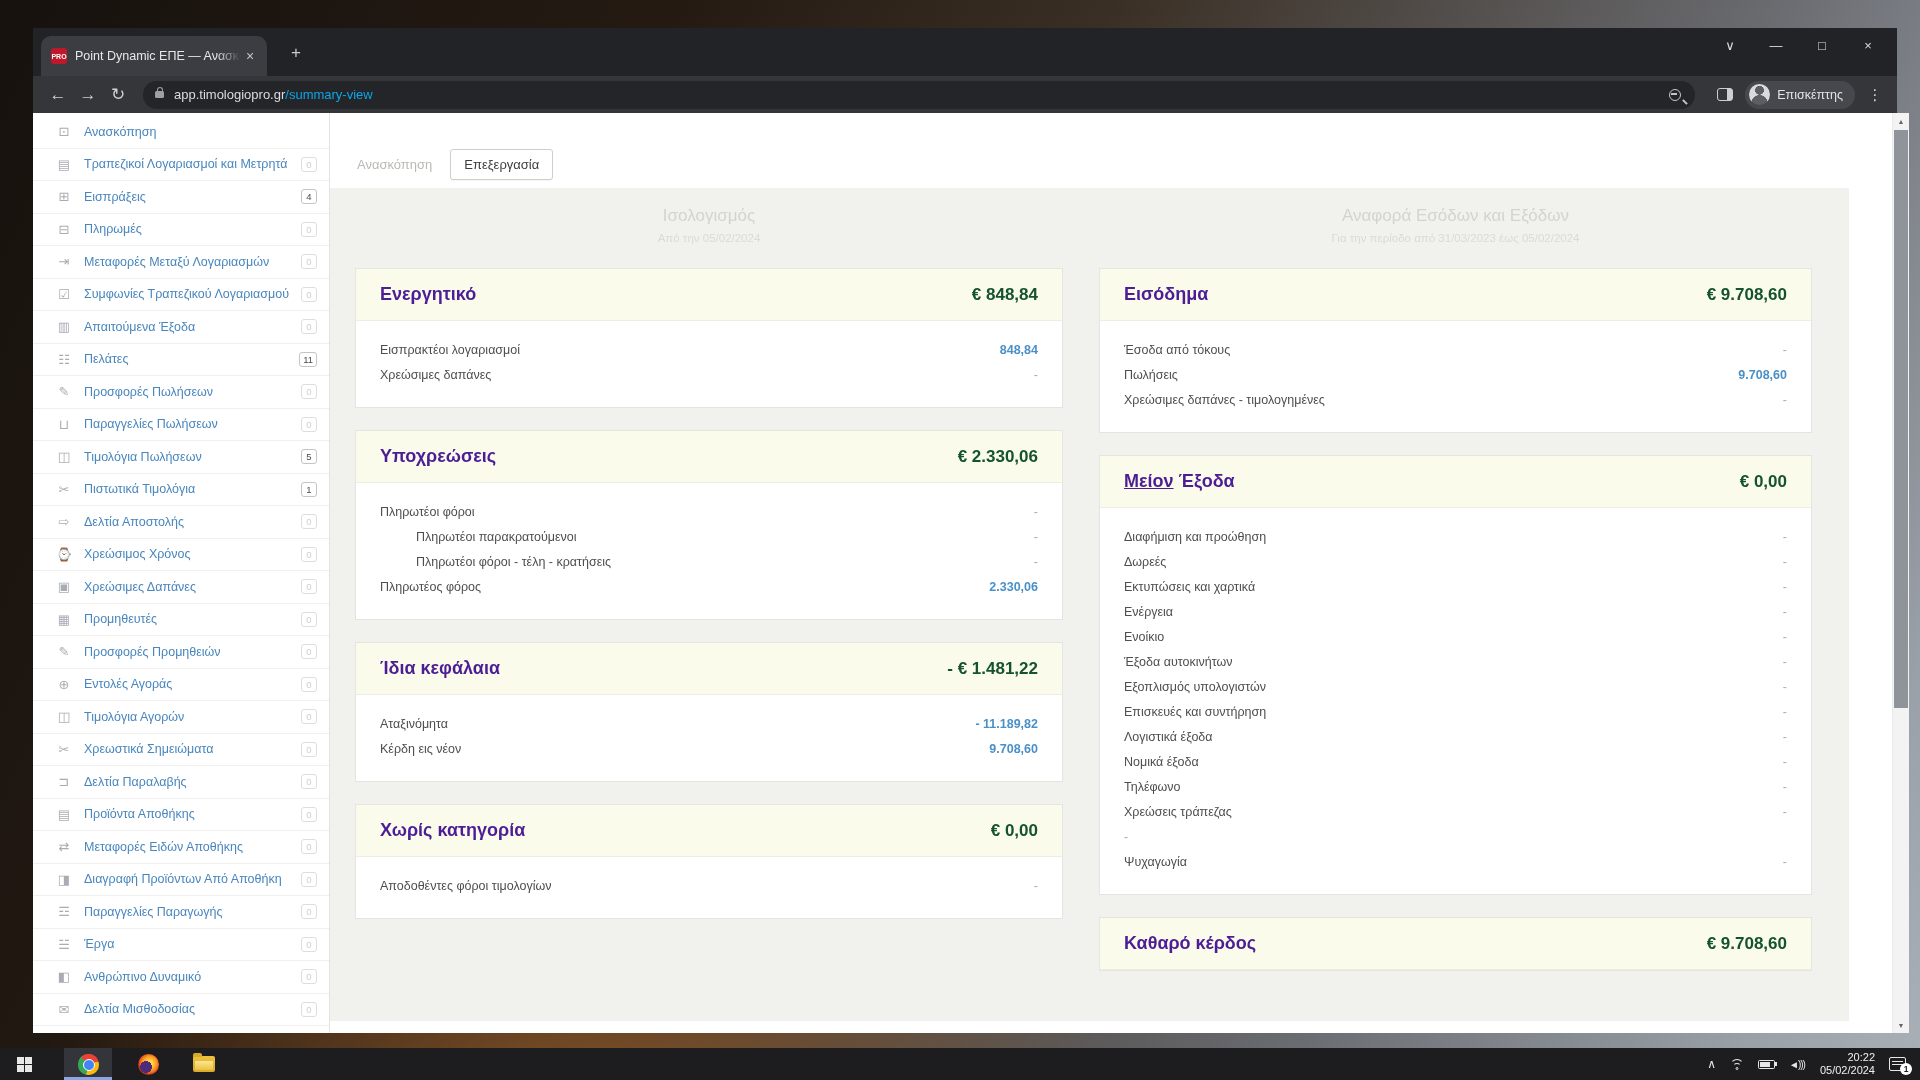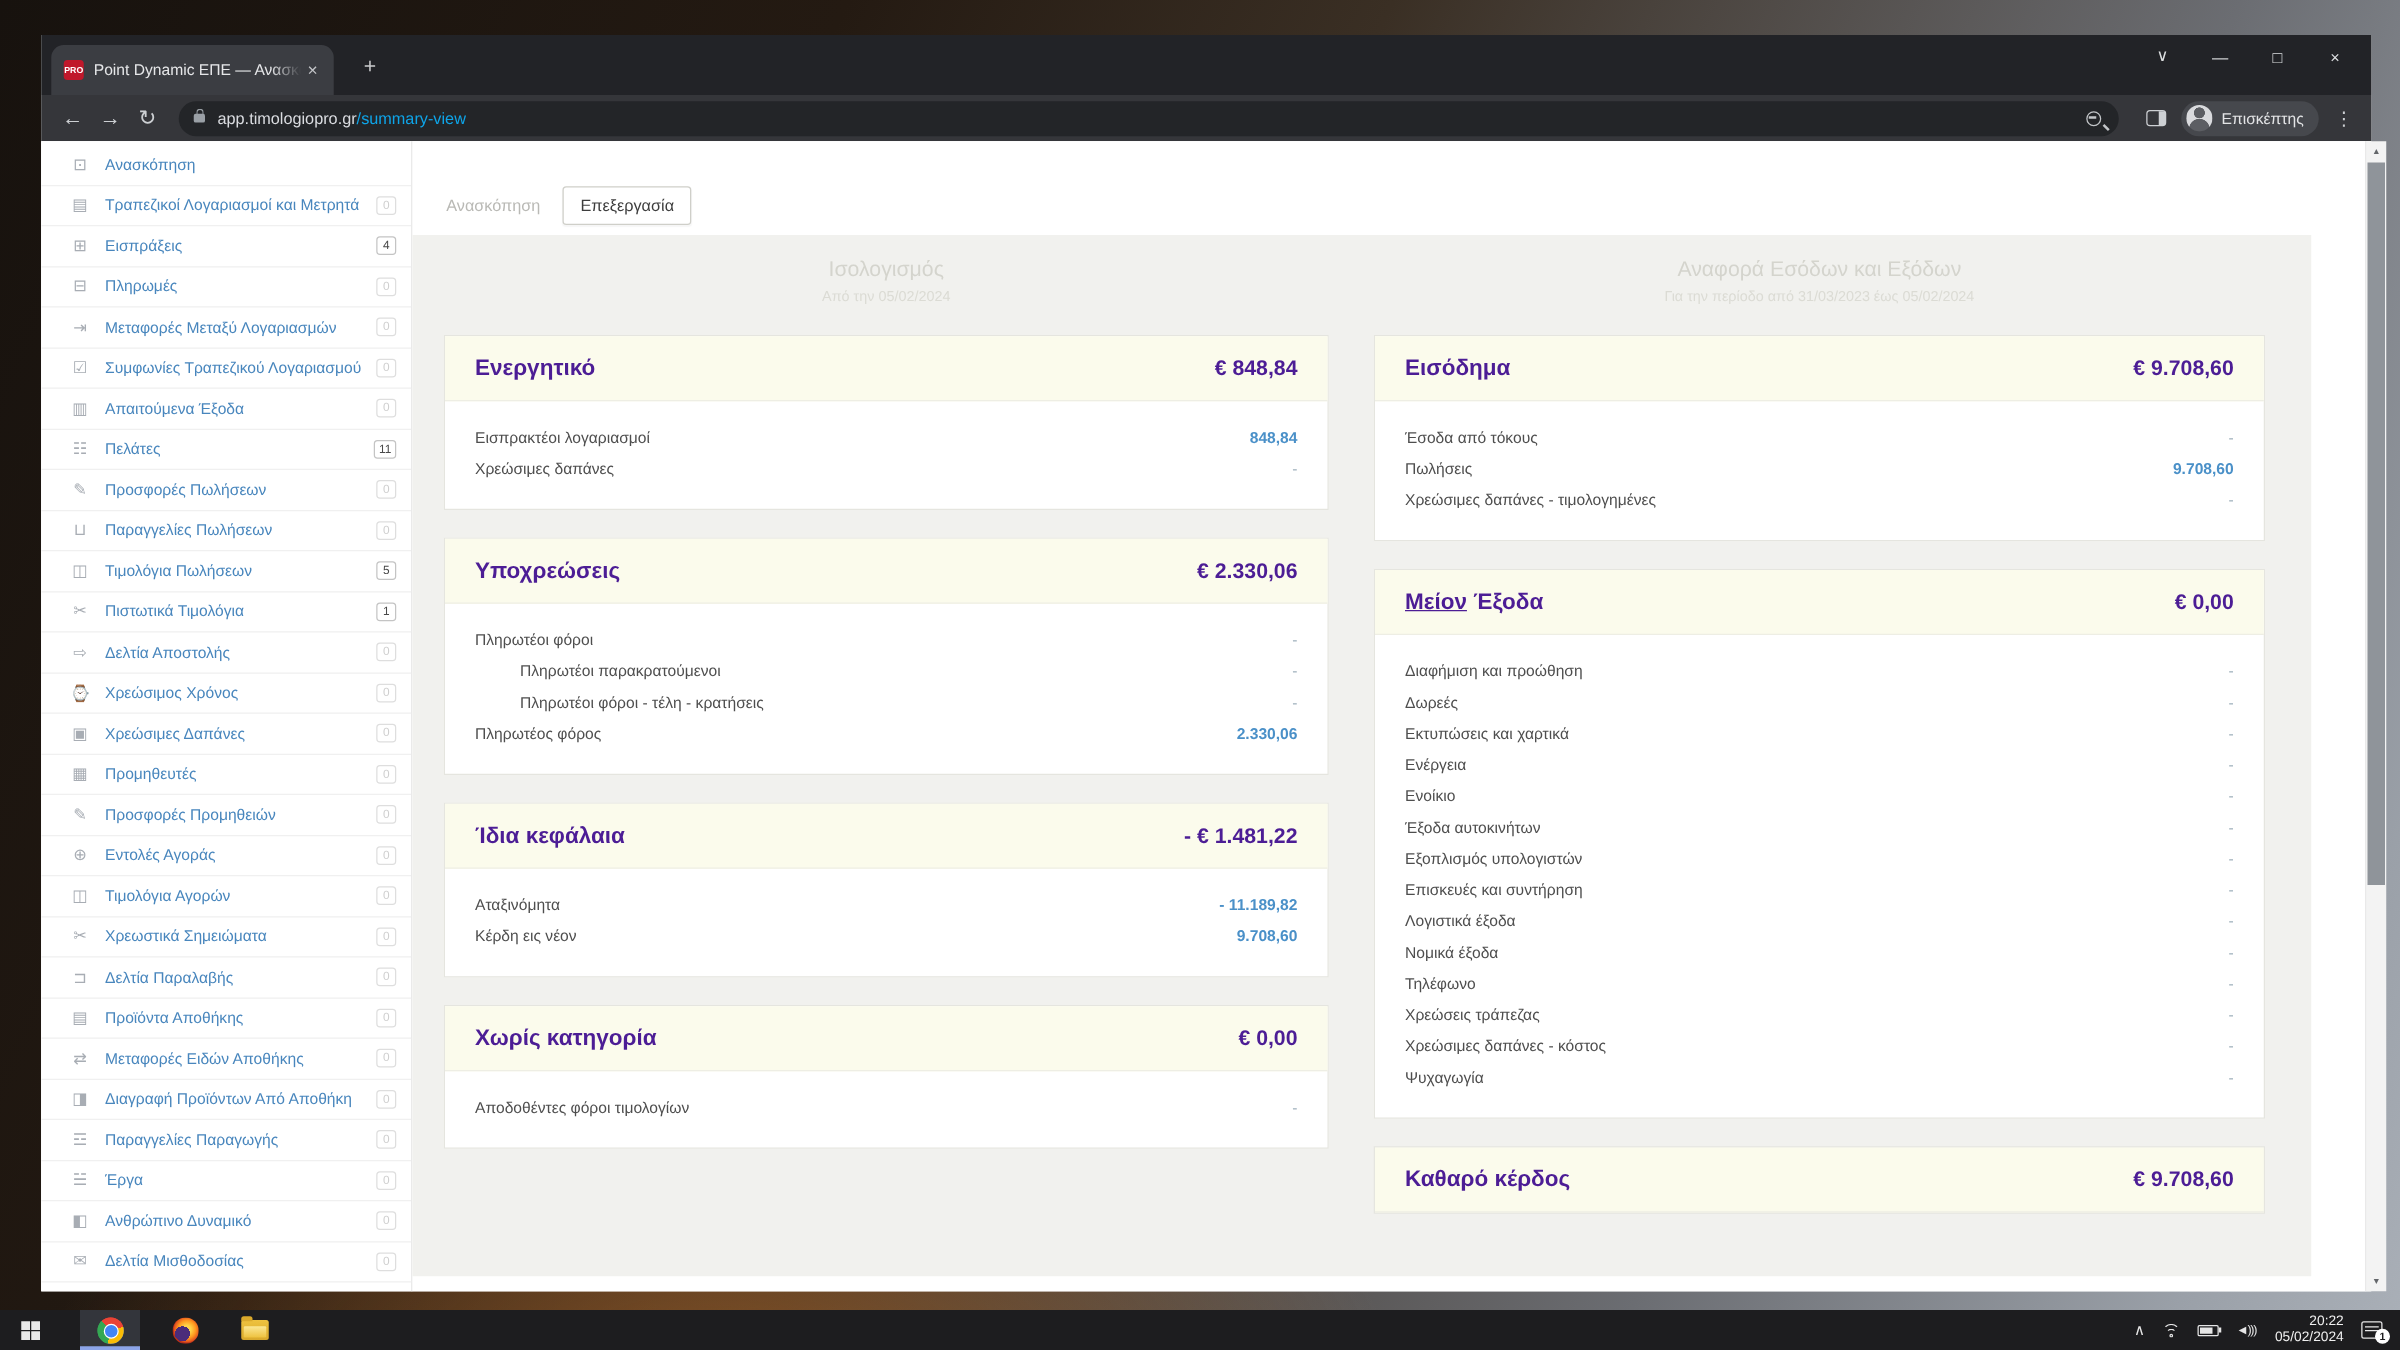--- a/index.html
+++ b/index.html
@@ -64,21 +64,21 @@
   .panel{ background:#f1f1ee; margin-right:43px; padding:18px 37px 28px 25px; }
   .grid{ display:grid; grid-template-columns:708px 713px; column-gap:36px; align-items:start; }
   .col-head{ text-align:center; height:48px; margin-bottom:14px; }
   .col-title{ font-size:17px; color:#d4d4cd; }
   .col-sub{ font-size:11.5px; color:#dbdbd4; margin-top:6px; }
   .card{ background:#fff; border:1px solid #e5e5df; margin-bottom:22px; }
   .card-head{ background:#fbfbec; display:flex; justify-content:space-between; align-items:center;
         padding:15px 24px; border-bottom:1px solid #eeeee4;}
   .card-title{ font-size:18px; color:#4c1d95; font-weight:bold; }
   .card-title .u{ text-decoration:underline; }
-  .card-total{ font-size:17px; color:#4c1d95; font-weight:bold; }
+  .card-total{ font-size:17px; color:#14532d; font-weight:bold; }
   .card-body{ padding:16px 24px 20px; }
   .crow{ display:flex; align-items:center; height:25px; font-size:12.5px; }
   .crow-label{ flex:1; color:#4e4e4e; }
   .crow.indent .crow-label{ padding-left:36px; }
   .crow-val{ text-align:center; }
   .crow-val.link{ color:#4a90c8; font-weight:bold; cursor:pointer; }
   .crow-val.dash{ color:#9fb0bc; }
   
   .scrollbar{ width:17px; flex:none; background:#f3f3f3; border-left:1px solid #e9e9e9; position:relative; }
   .sb-arrow{ position:absolute; left:0; right:0; height:16px; color:#63666a; font-size:7px; display:flex;
@@ -467,21 +467,20 @@
                     </div>
                     <div class="crow">
                       <span class="crow-label">Τηλέφωνο</span>
                       <span class="crow-val dash">-</span>
                     </div>
                     <div class="crow">
                       <span class="crow-label">Χρεώσεις τράπεζας</span>
                       <span class="crow-val dash">-</span>
                     </div>
                     <div class="crow">
-                      <span class="crow-label">Χρεώσιμες δαπάνες - κόστος</span>
                       <span class="crow-val dash">-</span>
                     </div>
                     <div class="crow">
                       <span class="crow-label">Ψυχαγωγία</span>
                       <span class="crow-val dash">-</span>
                     </div>
                   </div>
                 </div>
                 <div class="card">
                   <div class="card-head">

